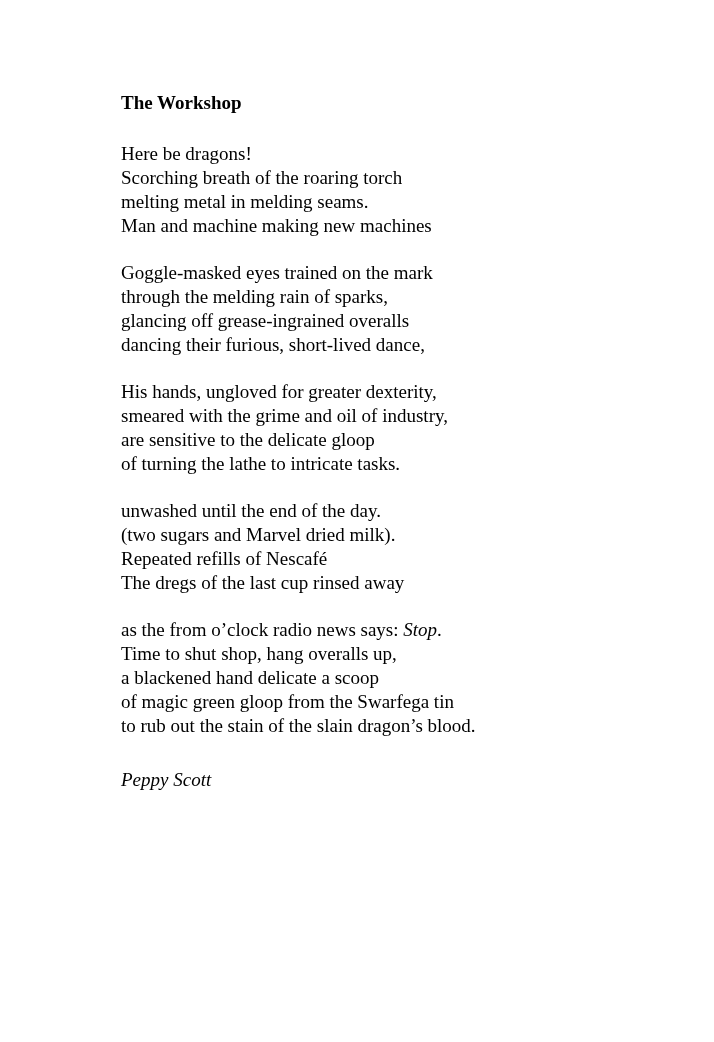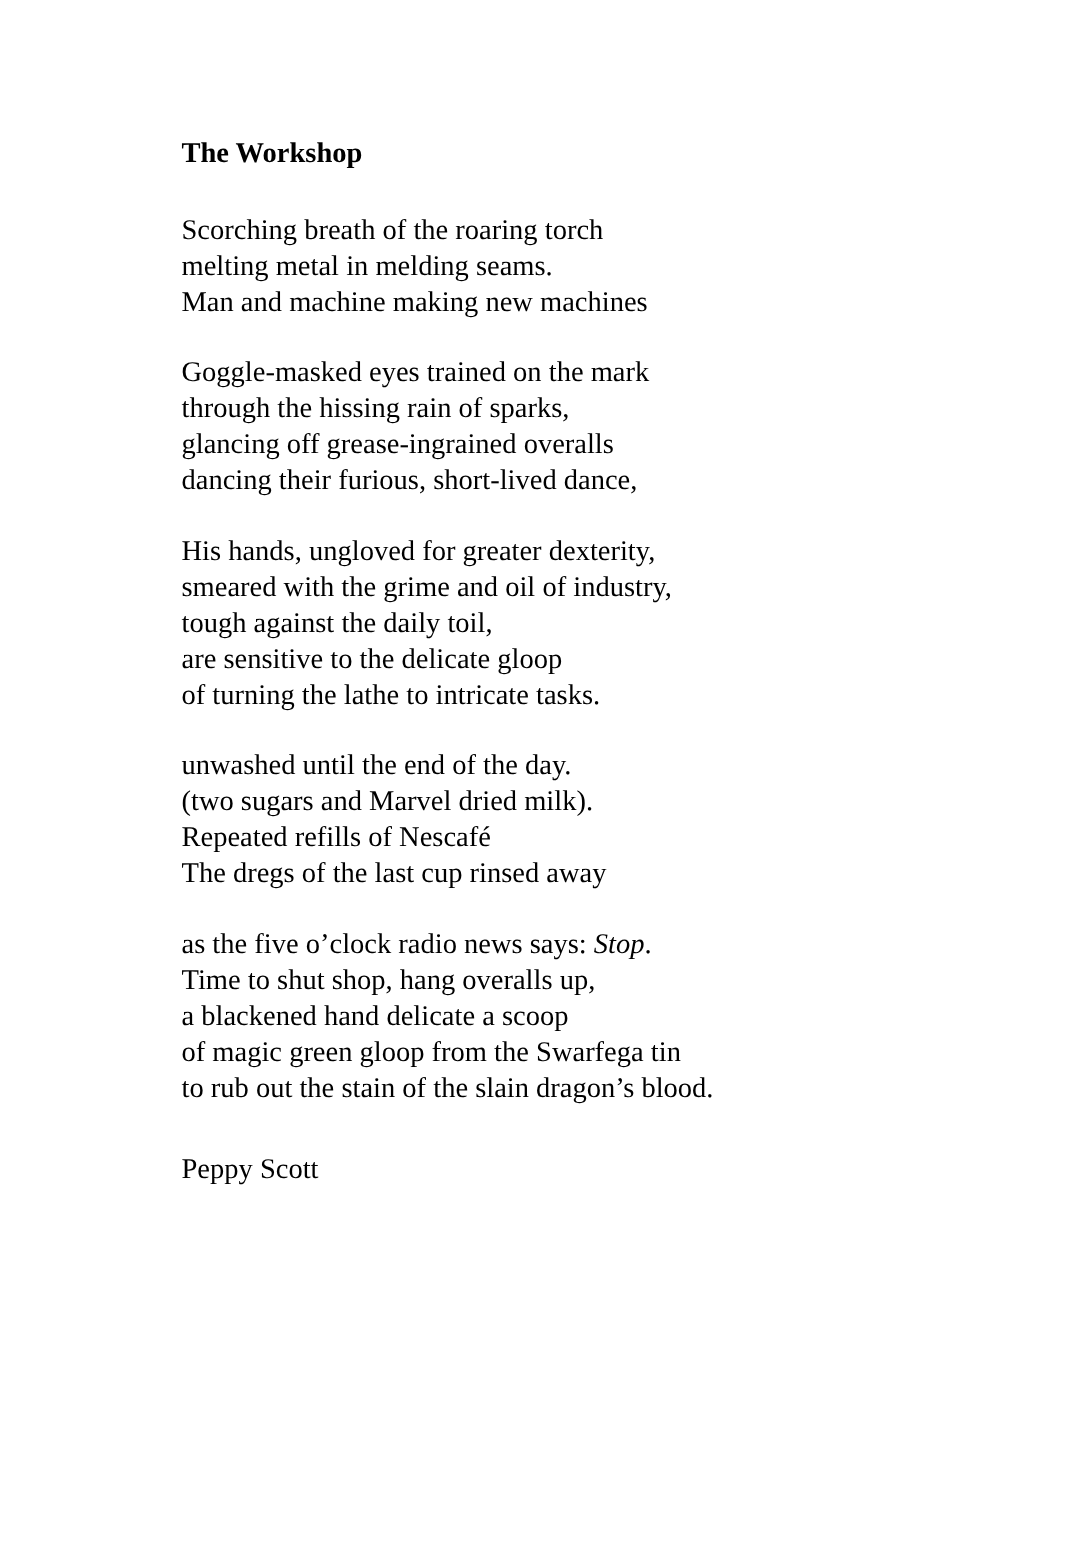--- a/index.html
+++ b/index.html
@@ -29,55 +29,56 @@
   .stanza {
     margin: 0 0 23px 0;
   }
   .line {
     white-space: pre-wrap;
   }
   .line .seg-italic {
     font-style: italic;
   }
   .author {
+    font-style: italic;
     margin-top: 30px;
   }
 </style>
 </head>
 <body>
 
 <div class="page">
   <h1 class="title">The Workshop</h1>
   <div id="poem-body">
       <div class="stanza">
+        <div class="line">Here be dragons!</div>
         <div class="line">Scorching breath of the roaring torch</div>
         <div class="line">melting metal in melding seams.</div>
         <div class="line">Man and machine making new machines</div>
       </div>
       <div class="stanza">
         <div class="line">Goggle-masked eyes trained on the mark</div>
-        <div class="line">through the hissing rain of sparks,</div>
+        <div class="line">through the melding rain of sparks,</div>
         <div class="line">glancing off grease-ingrained overalls</div>
         <div class="line">dancing their furious, short-lived dance,</div>
       </div>
       <div class="stanza">
         <div class="line">His hands, ungloved for greater dexterity,</div>
         <div class="line">smeared with the grime and oil of industry,</div>
-        <div class="line">tough against the daily toil,</div>
         <div class="line">are sensitive to the delicate gloop</div>
         <div class="line">of turning the lathe to intricate tasks.</div>
       </div>
       <div class="stanza">
         <div class="line">unwashed until the end of the day.</div>
         <div class="line">(two sugars and Marvel dried milk).</div>
         <div class="line">Repeated refills of Nescafé</div>
         <div class="line">The dregs of the last cup rinsed away</div>
       </div>
       <div class="stanza">
-        <div class="line"><span class="seg-roman">as the five o’clock radio news says: </span><span class="seg-italic">Stop</span><span class="seg-roman">.</span></div>
+        <div class="line"><span class="seg-roman">as the from o’clock radio news says: </span><span class="seg-italic">Stop</span><span class="seg-roman">.</span></div>
         <div class="line">Time to shut shop, hang overalls up,</div>
         <div class="line">a blackened hand delicate a scoop</div>
         <div class="line">of magic green gloop from the Swarfega tin</div>
         <div class="line">to rub out the stain of the slain dragon’s blood.</div>
       </div>
     </div>
   <div class="author">Peppy Scott</div>
 </div>
 
 </body></html>

